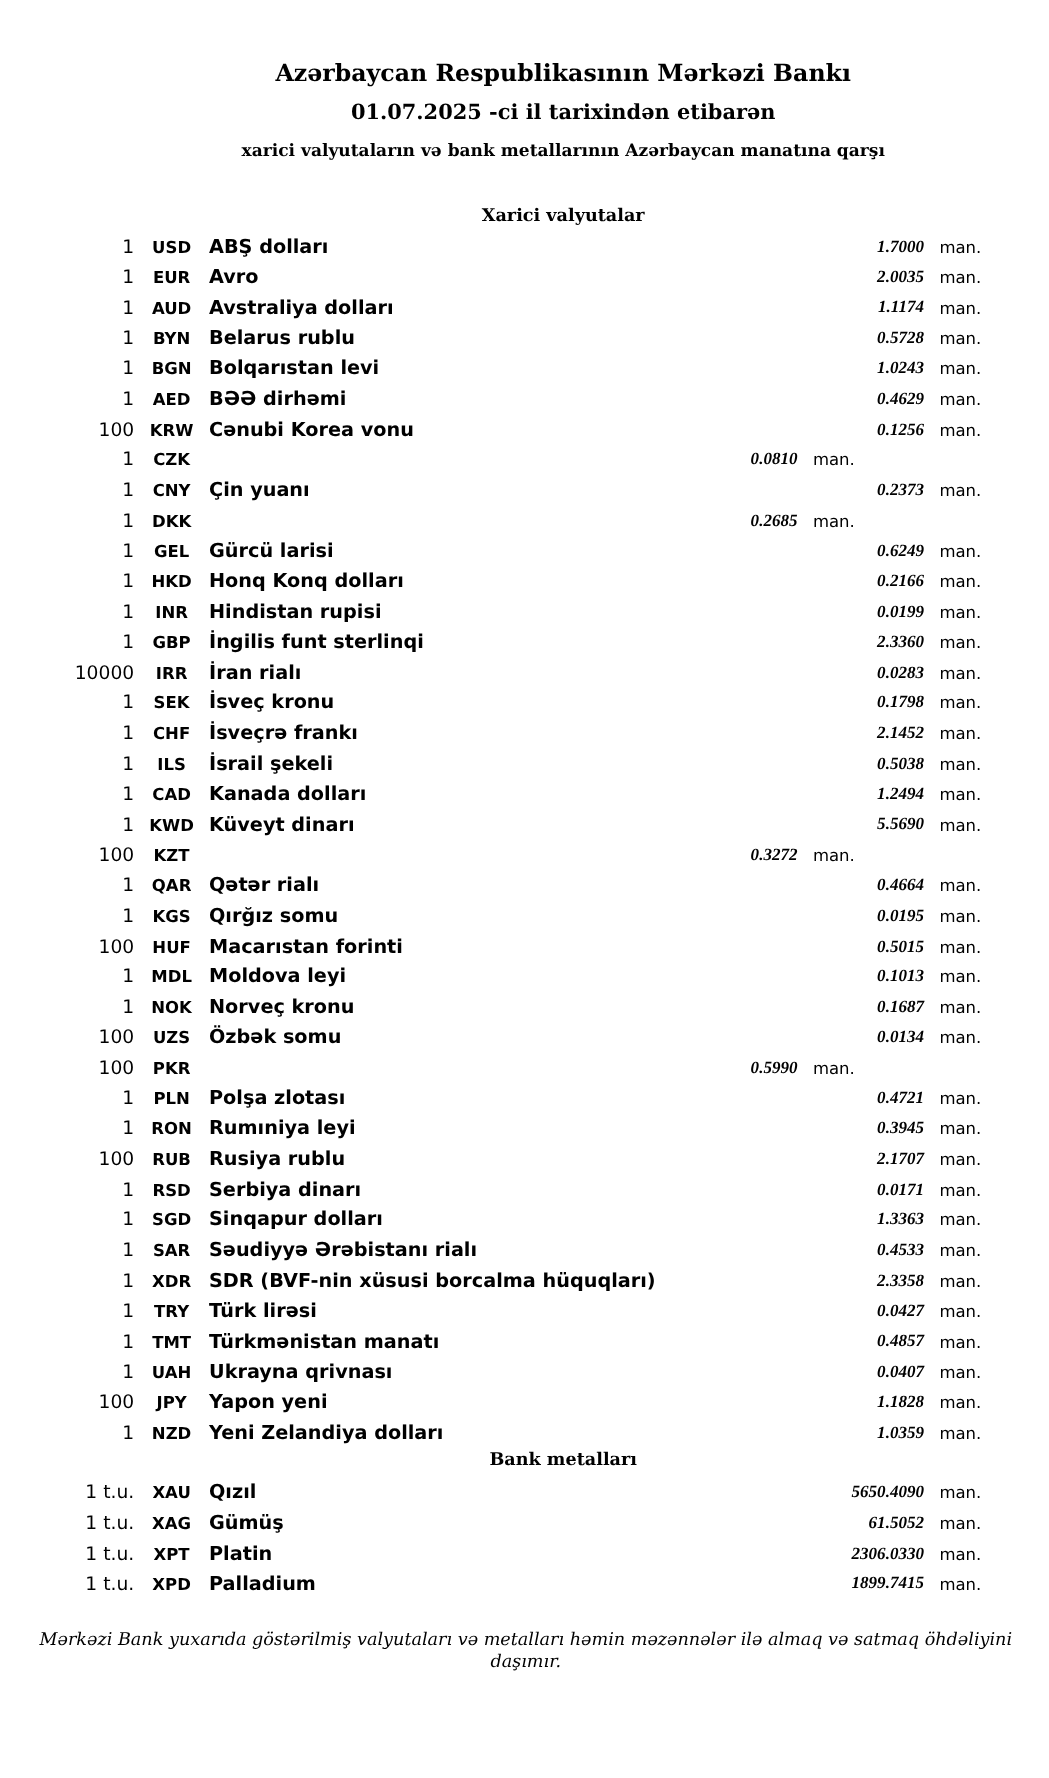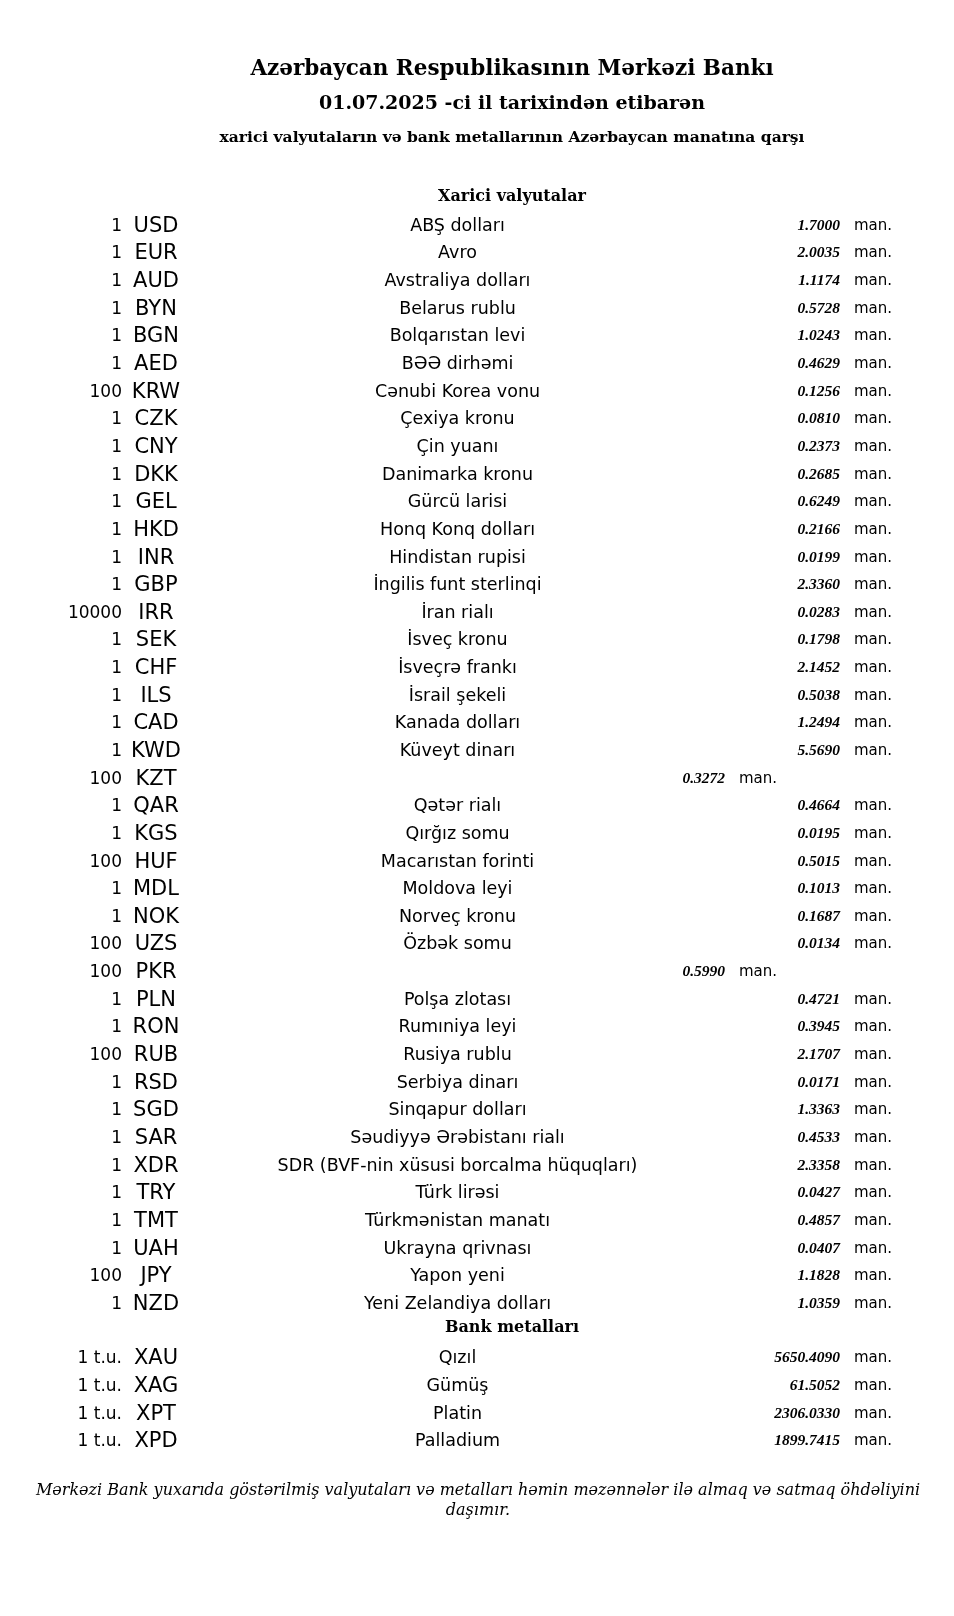--- a/index.html
+++ b/index.html
@@ -66,26 +66,28 @@
     height: 27.65px;
     align-items: center;
   }
   .qty {
     text-align: right;
     font-size: 17px;
     white-space: nowrap;
   }
   .code {
     text-align: center;
-    font-size: 21px;
+    font-size: 15px;
+    font-weight: bold;
   }
   .name {
-    text-align: center;
+    text-align: left;
     font-size: 17.5px;
     white-space: nowrap;
+    font-weight: bold;
   }
   .rate {
     text-align: right;
     font-family: "Liberation Serif", "DejaVu Serif", serif;
     font-style: italic;
     font-weight: bold;
     font-size: 15.5px;
     white-space: nowrap;
   }
   .man {
@@ -159,35 +161,33 @@
       <div class="row">
         <span class="qty">100</span>
         <span class="code">KRW</span>
         <span class="name">Cənubi Korea vonu</span>
         <span class="rate">0.1256</span>
         <span class="man">man.</span>
       </div>
       <div class="row">
         <span class="qty">1</span>
         <span class="code">CZK</span>
-        <span class="name">Çexiya kronu</span>
         <span class="rate">0.0810</span>
         <span class="man">man.</span>
       </div>
       <div class="row">
         <span class="qty">1</span>
         <span class="code">CNY</span>
         <span class="name">Çin yuanı</span>
         <span class="rate">0.2373</span>
         <span class="man">man.</span>
       </div>
       <div class="row">
         <span class="qty">1</span>
         <span class="code">DKK</span>
-        <span class="name">Danimarka kronu</span>
         <span class="rate">0.2685</span>
         <span class="man">man.</span>
       </div>
       <div class="row">
         <span class="qty">1</span>
         <span class="code">GEL</span>
         <span class="name">Gürcü larisi</span>
         <span class="rate">0.6249</span>
         <span class="man">man.</span>
       </div>

